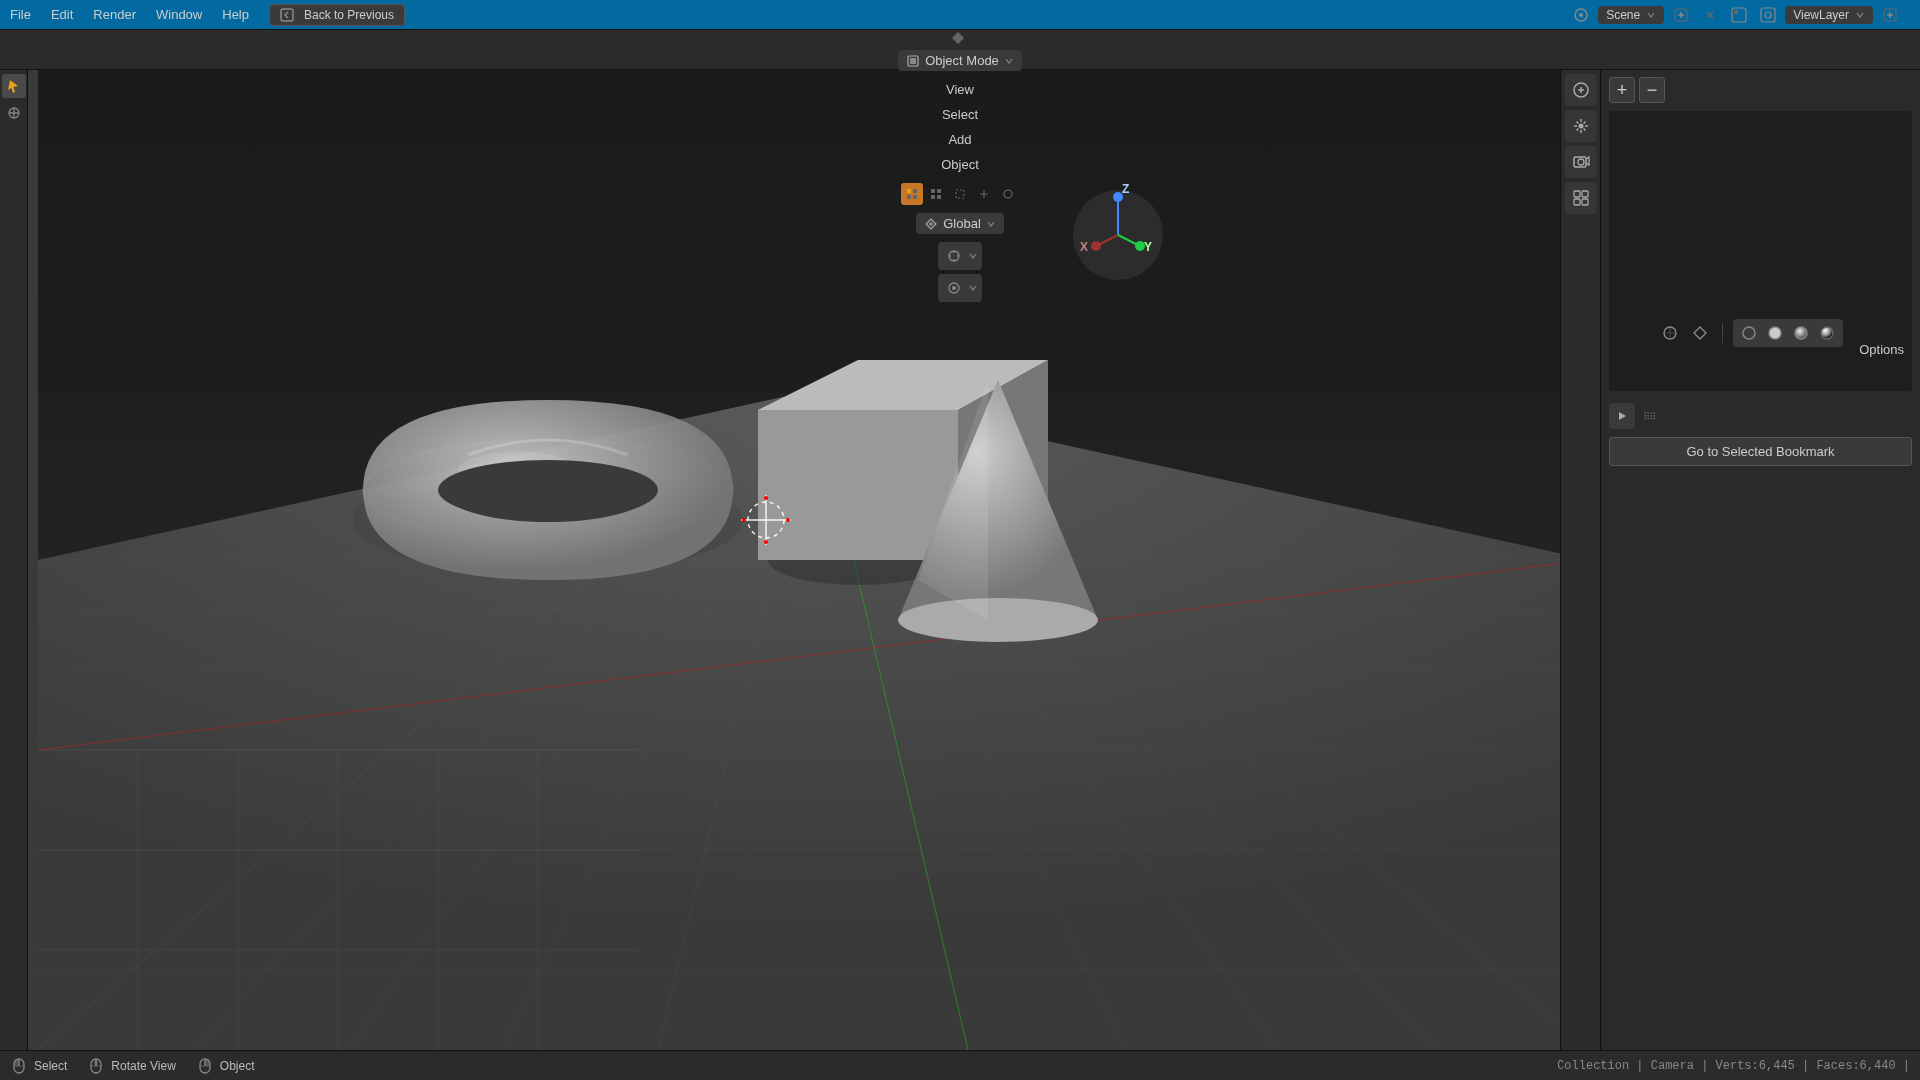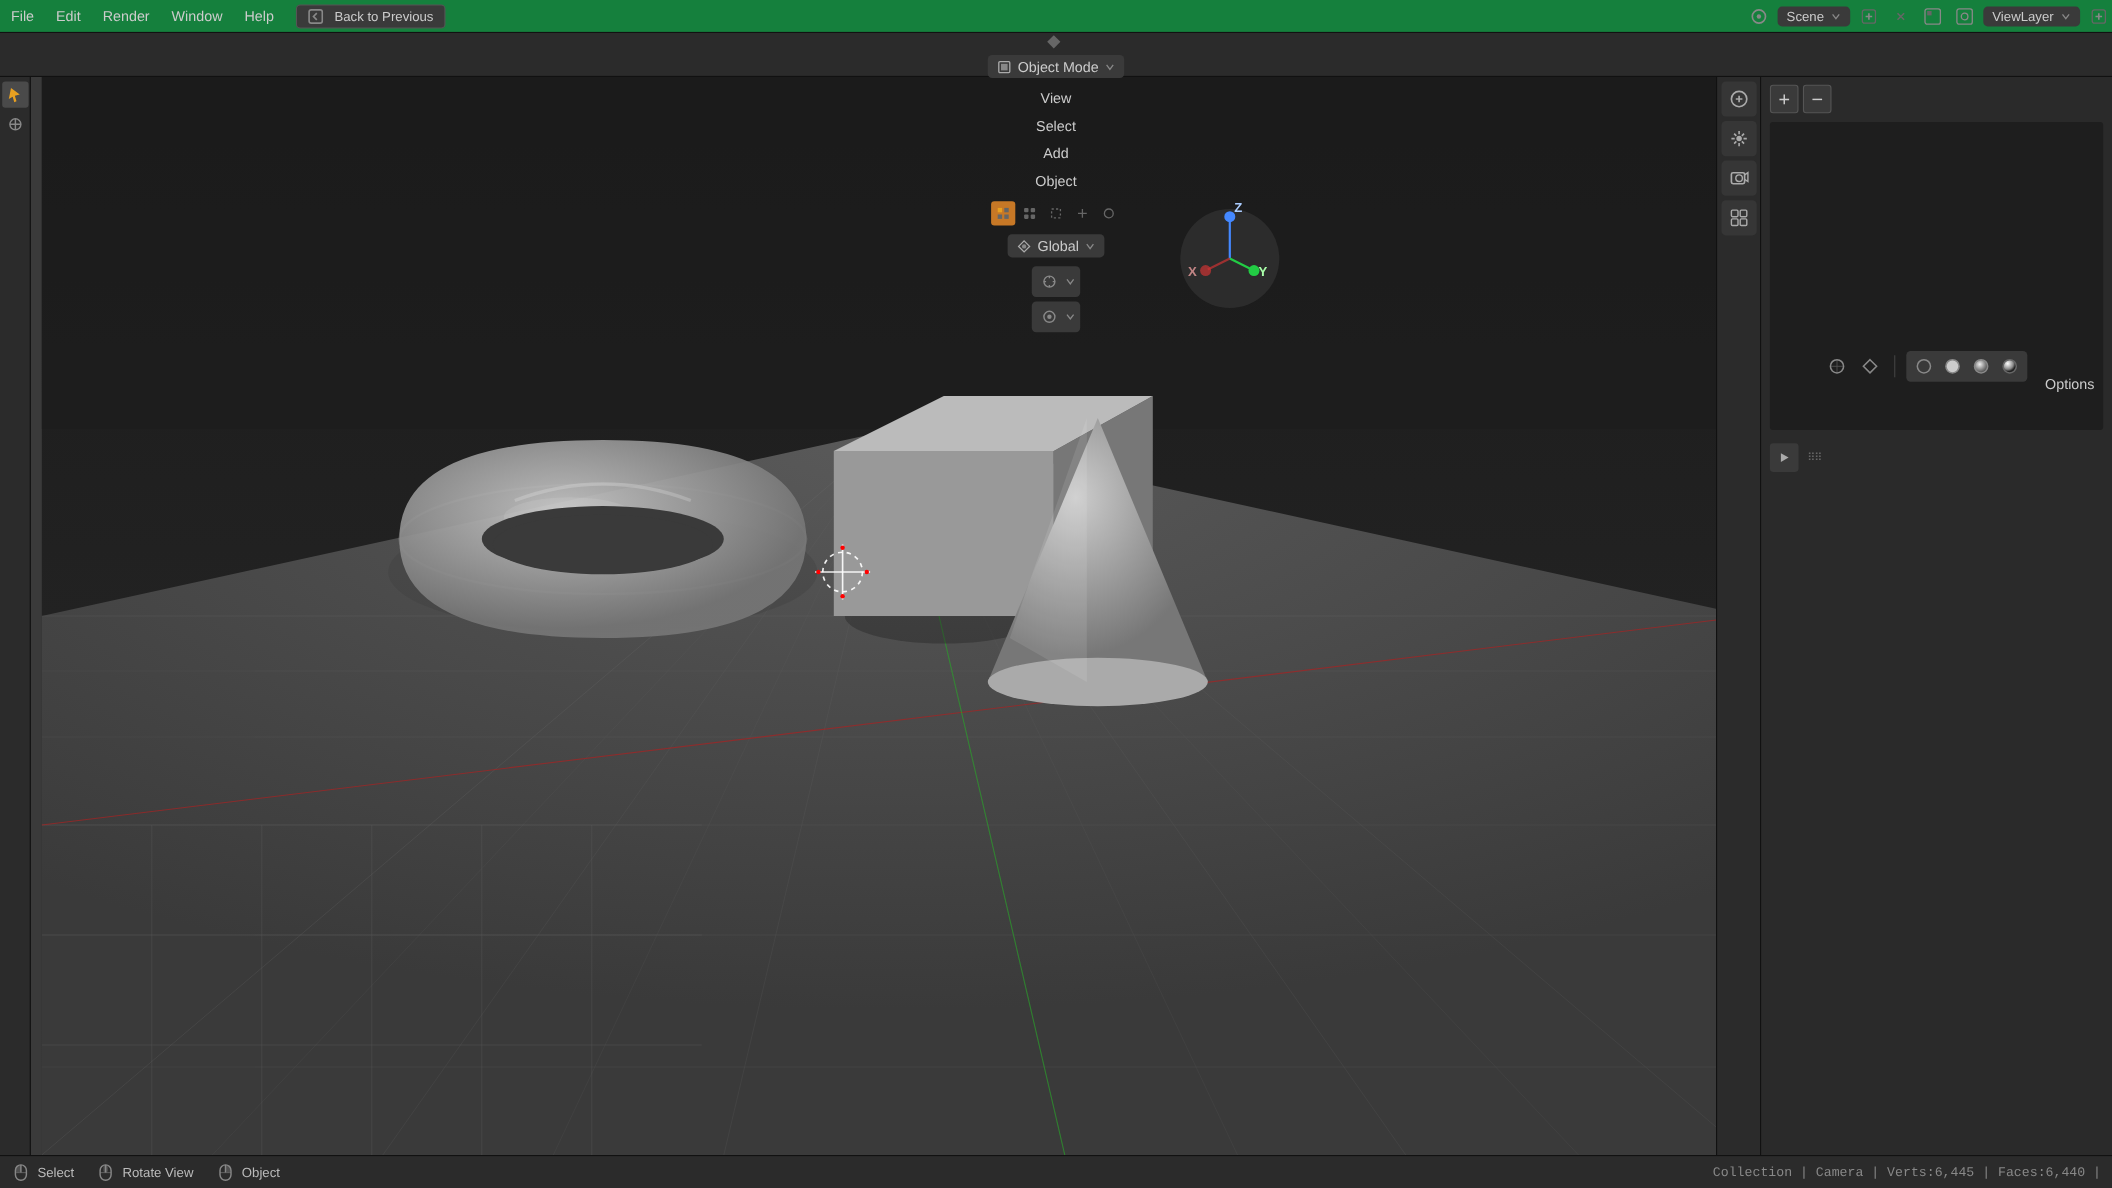--- a/index.html
+++ b/index.html
@@ -11,21 +11,21 @@
       font-family: 'Segoe UI', Arial, sans-serif;
       font-size: 13px;
       color: #cccccc;
     }
 
     
     #top-menubar {
       position: absolute;
       top: 0; left: 0; right: 0;
       height: 30px;
-      background: #15803d;
+      background: #0369a1;
       display: flex;
       align-items: center;
       border-bottom: 1px solid #111;
       z-index: 100;
     }
     .menu-item {
       padding: 4px 10px;
       color: #ccc;
       cursor: pointer;
       font-size: 13px;
@@ -43,21 +43,21 @@
       font-size: 12px;
       cursor: pointer;
       gap: 10px;
     }
 
     .header-right {
       margin-left: auto;
       display: flex;
       align-items: center;
       gap: 5px;
-      padding-right: 0;
+      padding-right: 18px;
     }
 
     
     #toolbar {
       position: absolute;
       top: 30px; left: 0; right: 0;
       height: 40px;
       background: #2b2b2b;
       display: flex;
       align-items: center;
@@ -769,20 +769,23 @@
 
     <div class="sidebar-footer">
       <div class="play-btn">
         <svg width="12" height="12" viewBox="0 0 12 12">
           <path d="M3 2l7 4-7 4Z" fill="#aaa"></path>
         </svg>
       </div>
       <span class="dots-icon">⠿⠿</span>
     </div>
 
+    <div class="go-bookmark-btn">
+      <span>Go to Selected Bookmark</span>
+    </div>
   </div>
 </div>
 
 <div id="statusbar">
   <div class="status-item">
     <svg width="18" height="18" viewBox="0 0 18 18">
       <rect x="4" y="2" width="10" height="14" rx="5" fill="none" stroke="#888" stroke-width="1.3"></rect>
       <path d="M9 2v7" stroke="#888" stroke-width="1.3"></path>
       <path d="M4 9h10" stroke="#888" stroke-width="1" opacity="0.5"></path>
       <rect x="4" y="2" width="5" height="7" rx="5" fill="#888" opacity="0.4"></rect>

